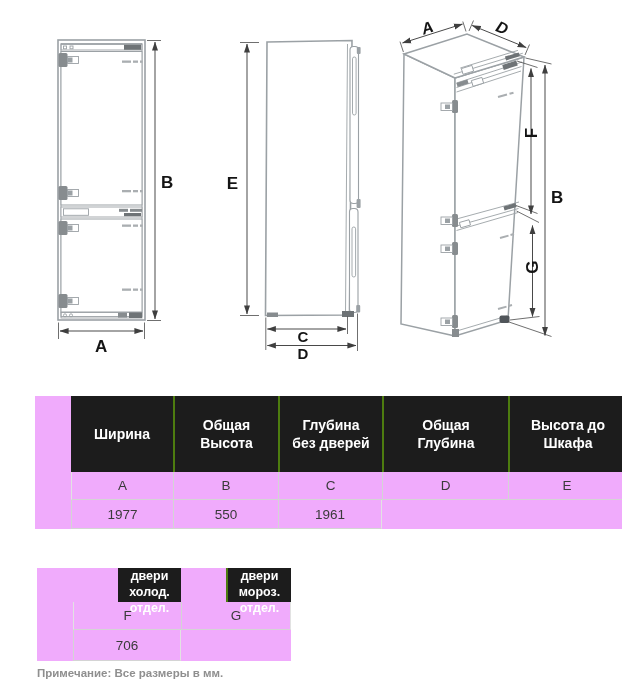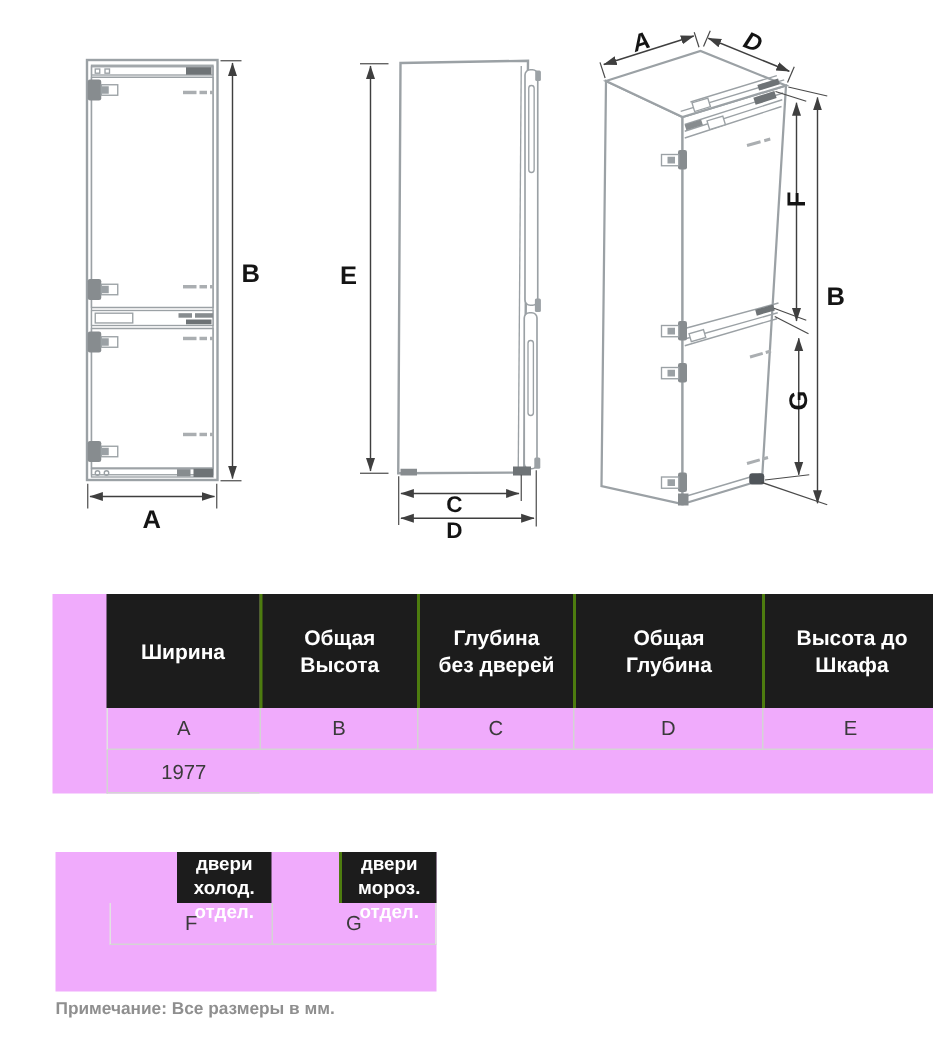--- a/index.html
+++ b/index.html
@@ -270,28 +270,31 @@
     <div class="cell head">Высота до
 Шкафа</div>
 
     <div class="cell body first">A</div>
     <div class="cell body">B</div>
     <div class="cell body">C</div>
     <div class="cell body">D</div>
     <div class="cell body last">E</div>
 
     <div class="cell body">1977</div>
+    <div class="cell body">550</div>
+    <div class="cell body last">1961</div>
   </div>
 
   <div class="spec-table door-table">
     <div class="cell head first">Высота двери
 холод. отдел.</div>
     <div class="cell head">Высота двери
 мороз. отдел.</div>
 
     <div class="cell body first">F</div>
     <div class="cell body last">G</div>
 
+    <div class="cell body last">706</div>
   </div>
 
   <div class="note">Примечание: Все размеры в мм.</div>
 
 </div>
 
 </body></html>

